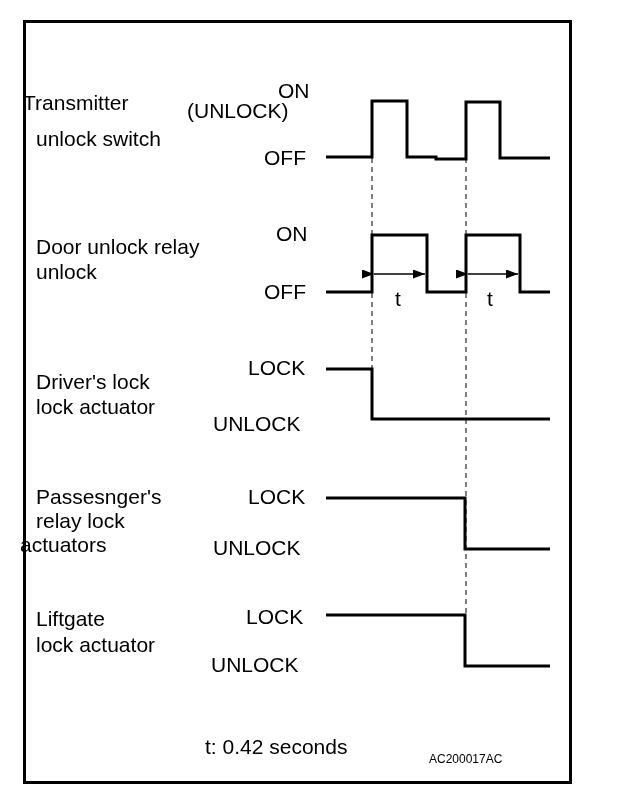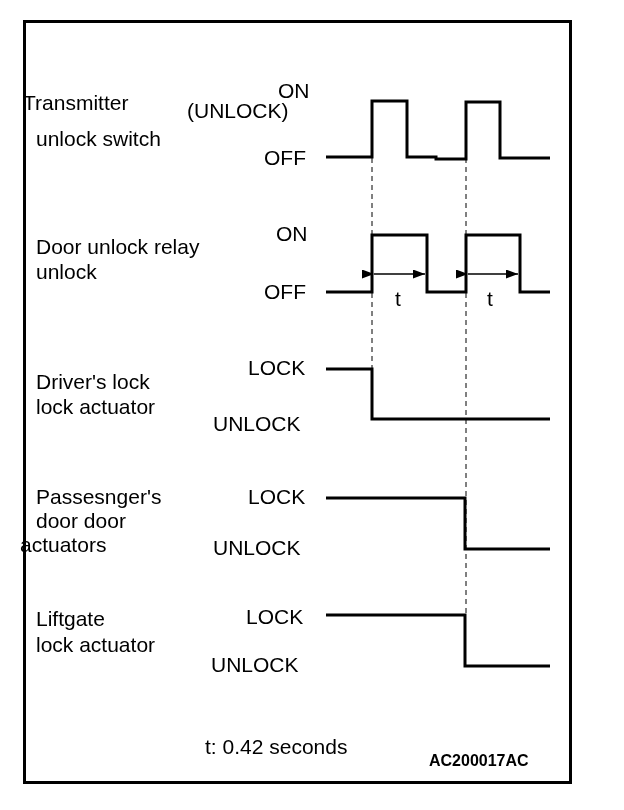--- a/index.html
+++ b/index.html
@@ -1,37 +1,37 @@
 <!DOCTYPE html>
 <html><head>
 <meta charset="utf-8">
 <style>
   html,body{margin:0;padding:0;background:#fff;}
   body{width:624px;height:810px;position:relative;overflow:hidden;font-family:"Liberation Sans",sans-serif;color:#000;}
   .frame{position:absolute;left:23px;top:20px;width:543px;height:758px;border:3px solid #000;}
   .t{position:absolute;font-size:21px;line-height:22px;white-space:nowrap;}
   svg{position:absolute;left:0;top:0;}
-  .code{position:absolute;font-weight:bold;font-size:16px;}
+  .code{position:absolute;font-weight:normal;font-size:12px;}
 </style>
 </head>
 <body>
 
 <div class="frame"></div>
 
 <div class="t" style="left:23px;top:92px">Transmitter</div>
 <div class="t" style="left:36px;top:128px">unlock switch</div>
 
 <div class="t" style="left:36px;top:236px">Door unlock relay</div>
 <div class="t" style="left:36px;top:261px">unlock</div>
 
 <div class="t" style="left:36px;top:371px">Driver's lock</div>
 <div class="t" style="left:36px;top:396px">lock actuator</div>
 
 <div class="t" style="left:36px;top:486px">Passesnger's</div>
-<div class="t" style="left:36px;top:510px">door door</div>
+<div class="t" style="left:36px;top:510px">relay lock</div>
 <div class="t" style="left:20px;top:534px">actuators</div>
 
 <div class="t" style="left:36px;top:608px">Liftgate</div>
 <div class="t" style="left:36px;top:634px">lock actuator</div>
 
 <div class="t" style="left:278px;top:80px">ON</div>
 <div class="t" style="left:187px;top:100px">(UNLOCK)</div>
 <div class="t" style="left:264px;top:147px">OFF</div>
 
 <div class="t" style="left:276px;top:223px">ON</div>

